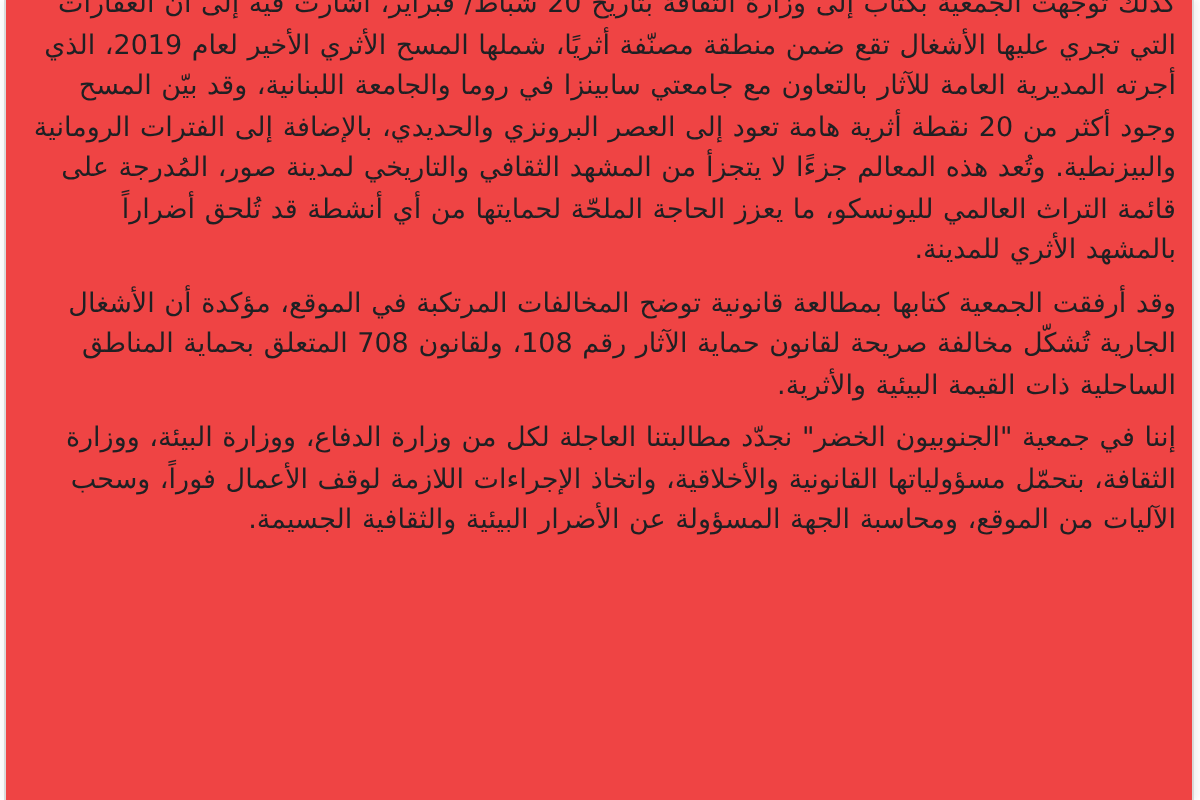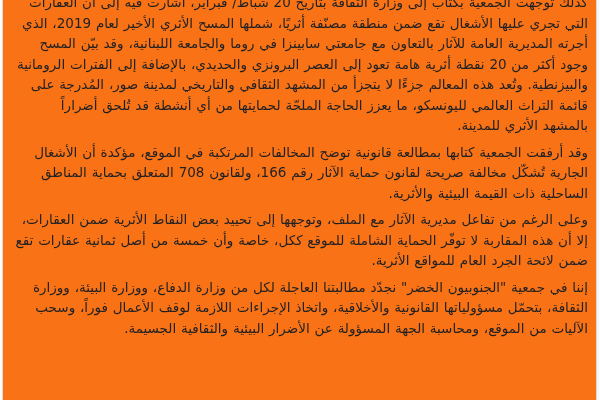--- a/index.html
+++ b/index.html
@@ -10,21 +10,21 @@
     overflow: hidden;
     background: #ffffff;
   }
   .page {
     position: absolute;
     top: 0;
     bottom: 0;
     left: 2px;
     right: 3px;
     box-sizing: border-box;
-    background: #f97316;
+    background: #ef4444;
     border-left: 1px solid #dadada;
     border-right: 1px solid #dadada;
     box-shadow: 2px 0 3px rgba(0,0,0,0.05), -2px 0 3px rgba(0,0,0,0.03);
     padding: 0 8px 0 8px;
     overflow: hidden;
   }
   .doc {
     direction: rtl;
     text-align: right;
     font-family: "DejaVu Sans", sans-serif;
@@ -37,17 +37,16 @@
     margin: 0 0 6px 0;
     word-spacing: 0.5px;
   }
 </style>
 </head>
 <body>
 
 <div class="page">
   <div class="doc">
       <p>كذلك توجهت الجمعية بكتاب إلى وزارة الثقافة بتاريخ 20 شباط/ فبراير، أشارت فيه إلى أن العقارات التي تجري عليها الأشغال تقع ضمن منطقة مصنّفة أثريًا، شملها المسح الأثري الأخير لعام 2019، الذي أجرته المديرية العامة للآثار بالتعاون مع جامعتي سابينزا في روما والجامعة اللبنانية، وقد بيّن المسح وجود أكثر من 20 نقطة أثرية هامة تعود إلى العصر البرونزي والحديدي، بالإضافة إلى الفترات الرومانية والبيزنطية. وتُعد هذه المعالم جزءًا لا يتجزأ من المشهد الثقافي والتاريخي لمدينة صور، المُدرجة على قائمة التراث العالمي لليونسكو، ما يعزز الحاجة الملحّة لحمايتها من أي أنشطة قد تُلحق أضراراً بالمشهد الأثري للمدينة.</p>
-      <p>وقد أرفقت الجمعية كتابها بمطالعة قانونية توضح المخالفات المرتكبة في الموقع، مؤكدة أن الأشغال الجارية تُشكّل مخالفة صريحة لقانون حماية الآثار رقم 166، ولقانون 708 المتعلق بحماية المناطق الساحلية ذات القيمة البيئية والأثرية.</p>
-      <p>وعلى الرغم من تفاعل مديرية الآثار مع الملف، وتوجهها إلى تحييد بعض النقاط الأثرية ضمن العقارات، إلا أن هذه المقاربة لا توفّر الحماية الشاملة للموقع ككل، خاصة وأن خمسة من أصل ثمانية عقارات تقع ضمن لائحة الجرد العام للمواقع الأثرية.</p>
+      <p>وقد أرفقت الجمعية كتابها بمطالعة قانونية توضح المخالفات المرتكبة في الموقع، مؤكدة أن الأشغال الجارية تُشكّل مخالفة صريحة لقانون حماية الآثار رقم 108، ولقانون 708 المتعلق بحماية المناطق الساحلية ذات القيمة البيئية والأثرية.</p>
       <p>إننا في جمعية "الجنوبيون الخضر" نجدّد مطالبتنا العاجلة لكل من وزارة الدفاع، ووزارة البيئة، ووزارة الثقافة، بتحمّل مسؤولياتها القانونية والأخلاقية، واتخاذ الإجراءات اللازمة لوقف الأعمال فوراً، وسحب الآليات من الموقع، ومحاسبة الجهة المسؤولة عن الأضرار البيئية والثقافية الجسيمة.</p>
     </div>
 </div>
 
 </body></html>

